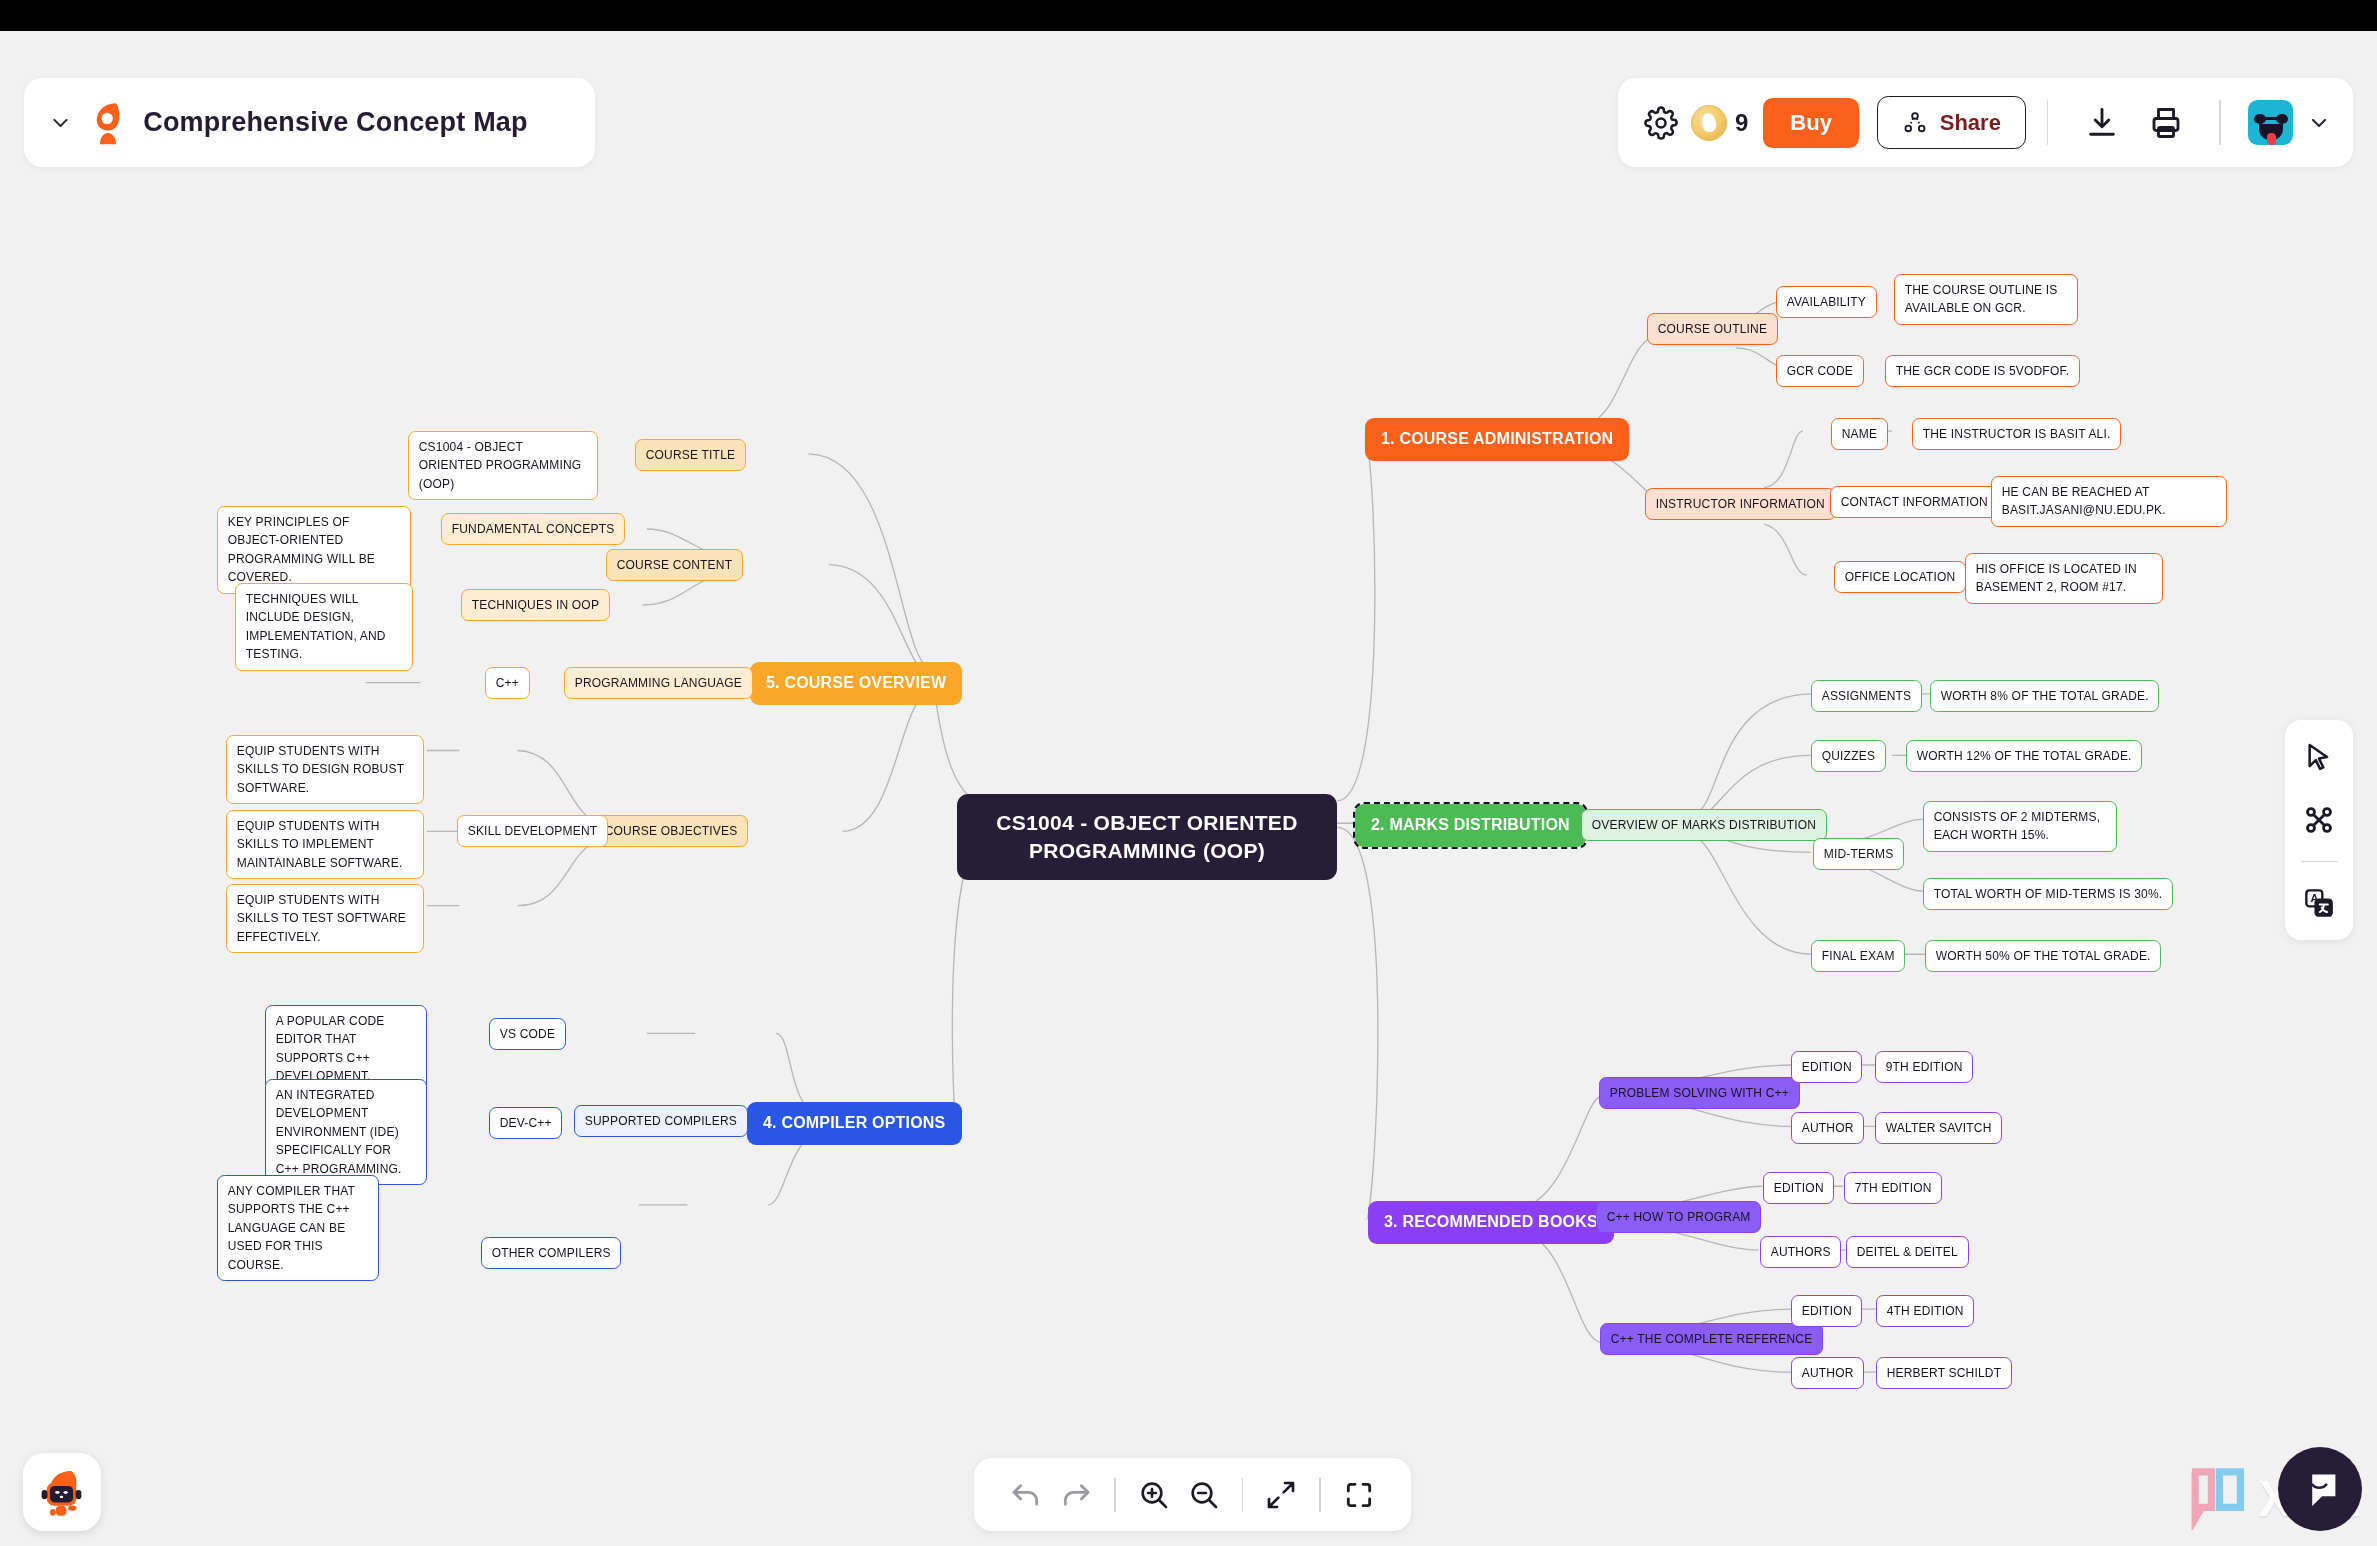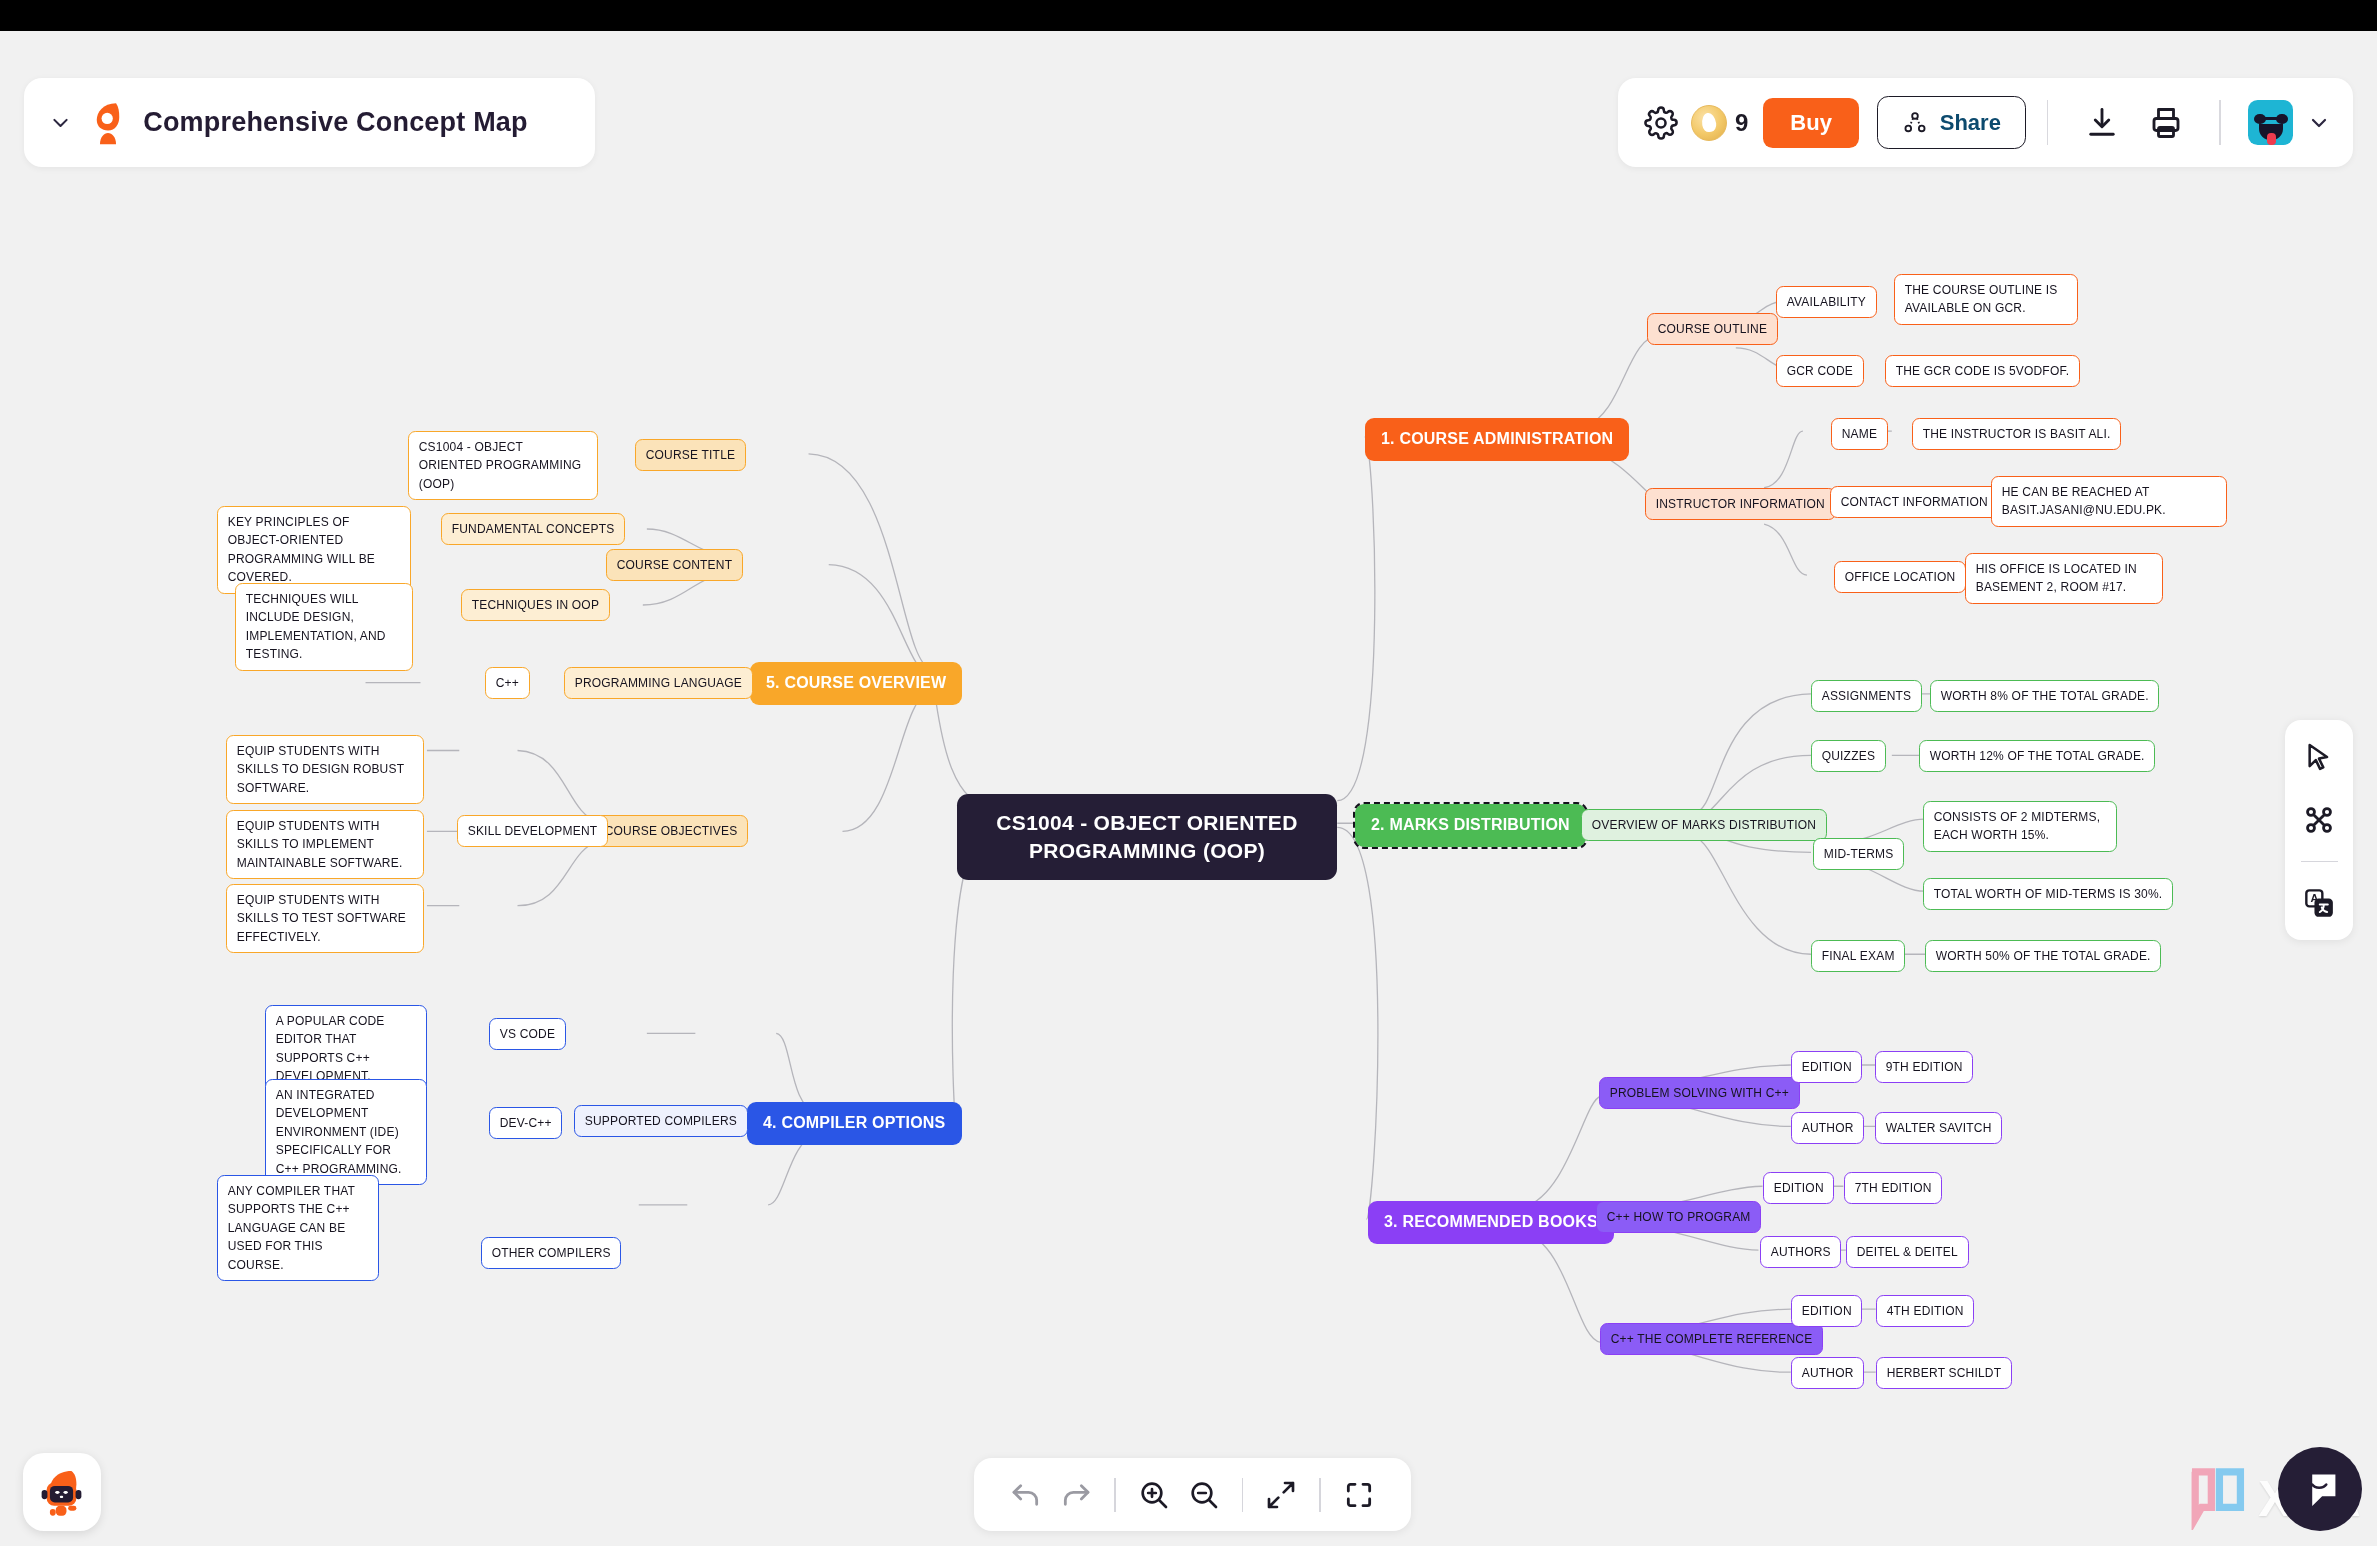--- a/index.html
+++ b/index.html
@@ -72,21 +72,21 @@
     background: #f96019; color: #fff;
     font-size: 22px; font-weight: bold;
     padding: 0 27.5px; height: 50px; border-radius: 9.7px;
     display: flex; align-items: center; justify-content: center;
     cursor: pointer; margin-right: 18px; border: none;
   }
   .share-btn {
     border: 1.6px solid #1c1a26; border-radius: 11.3px;
     height: 53px; padding: 0 24px;
     display: flex; align-items: center; gap: 11.3px;
-    font-size: 22px; font-weight: bold; color: #0c4a6e;
+    font-size: 22px; font-weight: bold; color: #7f1d1d;
     cursor: pointer; background: #fff;
   }
   .share-btn svg { width: 26px; height: 26px; }
   .vdivider { width: 1.6px; height: 45px; background: #d9d9de; margin: 0 21px; }
   .icon-btn { width: 45px; height: 45px; margin: 0 9.7px; }
   .icon-btn svg { width: 36px; height: 36px; }
   .avatar {
     width: 45px; height: 45px; border-radius: 9.7px;
     background: #1eb5d4; position: relative; overflow: hidden;
     margin-left: 6.5px; cursor: pointer;
@@ -309,21 +309,21 @@
     <div class="node b-orange" style="left:1937px; top:522px; width:198px;">HIS OFFICE IS LOCATED IN BASEMENT 2, ROOM #17.</div>
 
     <div class="node branch c-green selected" style="left:1355px; top:773px;">2. MARKS DISTRIBUTION</div>
 
     <div class="node b-green f-green" style="left:1581px; top:778px;">OVERVIEW OF MARKS DISTRIBUTION</div>
 
     <div class="node b-green" style="left:1811px; top:649px;">ASSIGNMENTS</div>
     <div class="node b-green" style="left:1930px; top:649px;">WORTH 8% OF THE TOTAL GRADE.</div>
 
     <div class="node b-green" style="left:1811px; top:709px;">QUIZZES</div>
-    <div class="node b-green" style="left:1906px; top:709px;margin-left:13px;">WORTH 12% OF THE TOTAL GRADE.</div>
+    <div class="node b-green" style="left:1906px; top:709px;">WORTH 12% OF THE TOTAL GRADE.</div>
 
     <div class="node b-green" style="left:1813px; top:807px;">MID-TERMS</div>
     <div class="node b-green" style="left:1923px; top:770px; width:194px;">CONSISTS OF 2 MIDTERMS, EACH WORTH 15%.</div>
     <div class="node b-green" style="left:1923px; top:847px;">TOTAL WORTH OF MID-TERMS IS 30%.</div>
 
     <div class="node b-green" style="left:1811px; top:909px;">FINAL EXAM</div>
     <div class="node b-green" style="left:1925px; top:909px;">WORTH 50% OF THE TOTAL GRADE.</div>
 
     <div class="node branch c-purple" style="left:1368px; top:1170px;">3. RECOMMENDED BOOKS</div>
 

